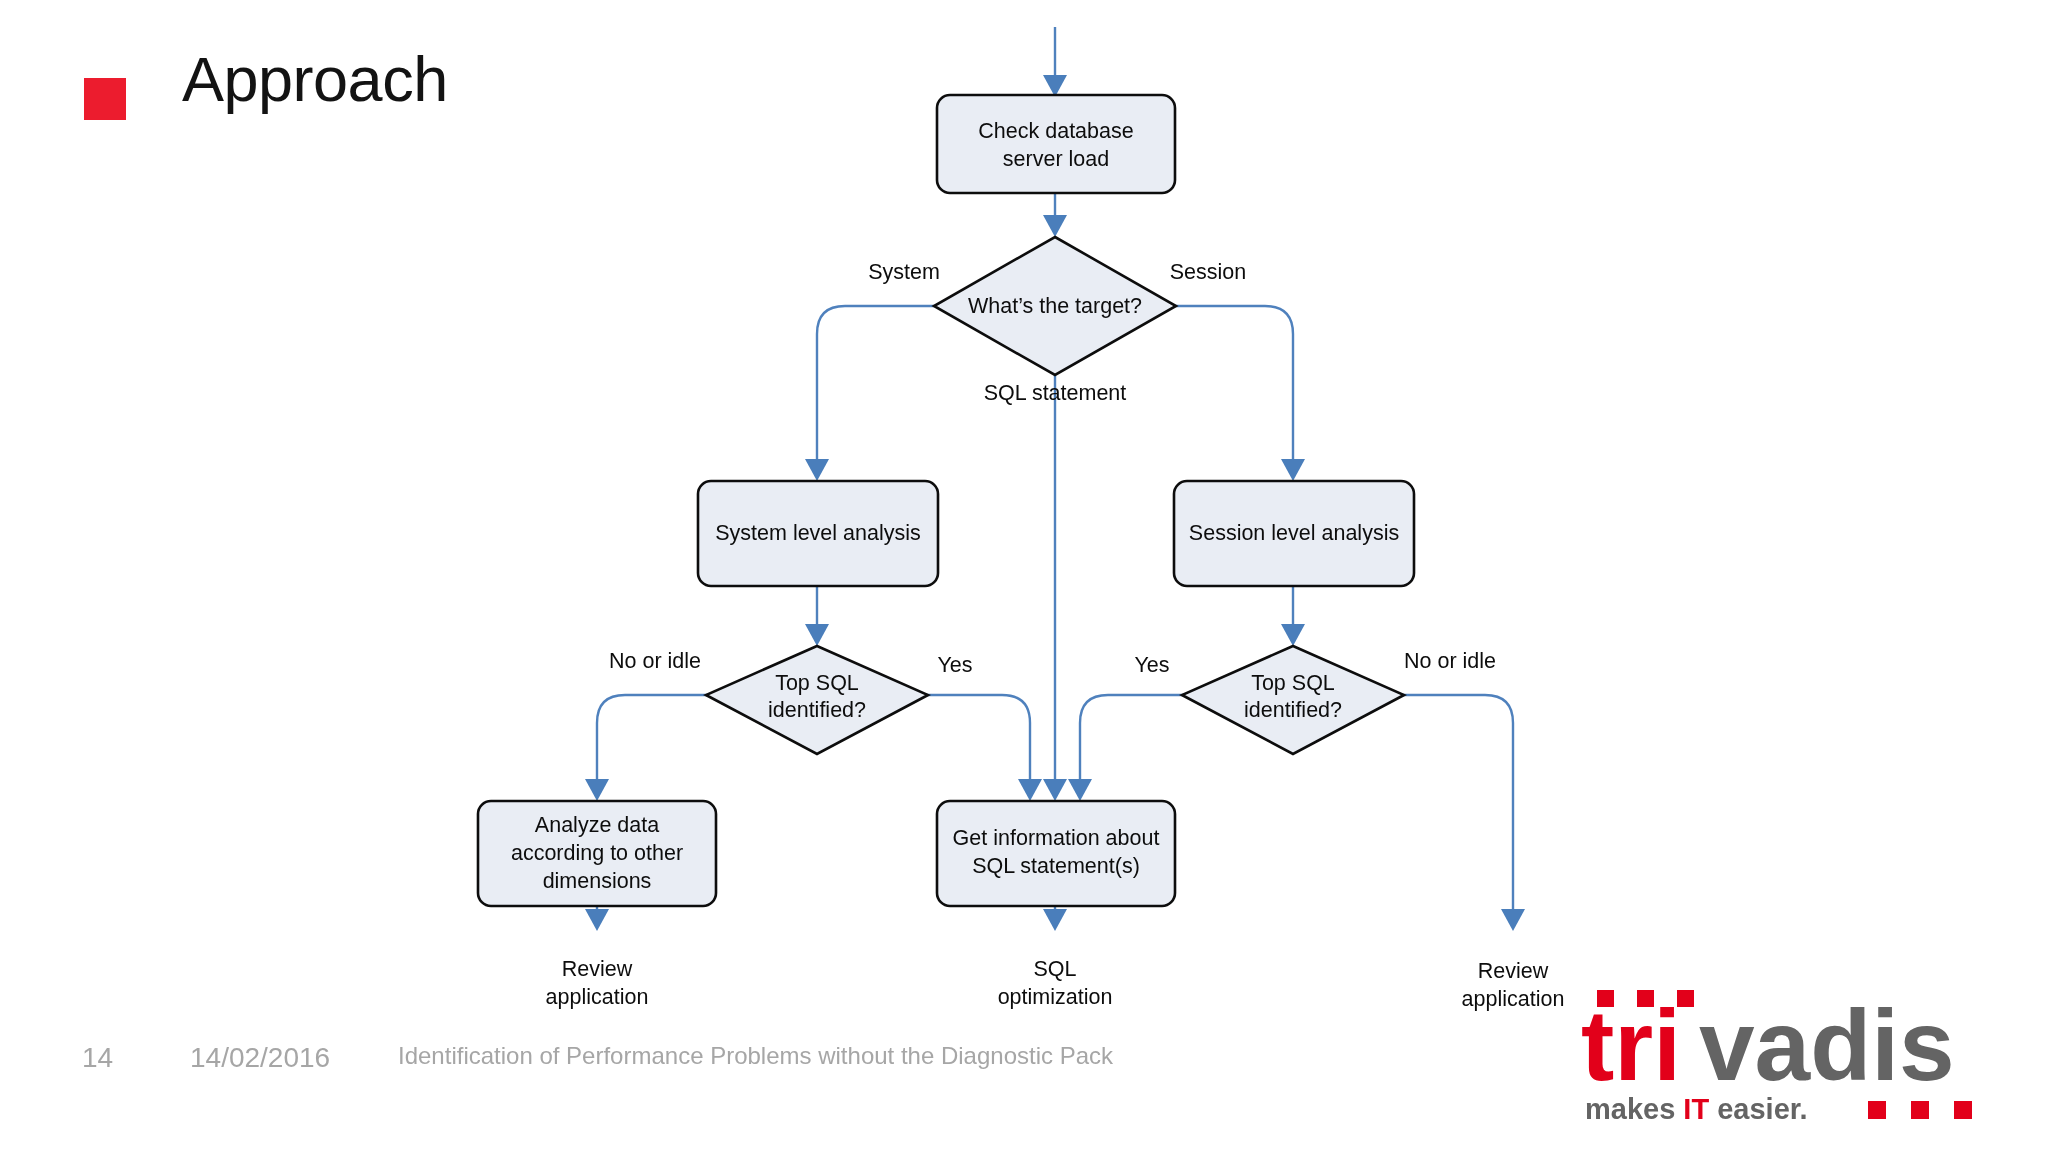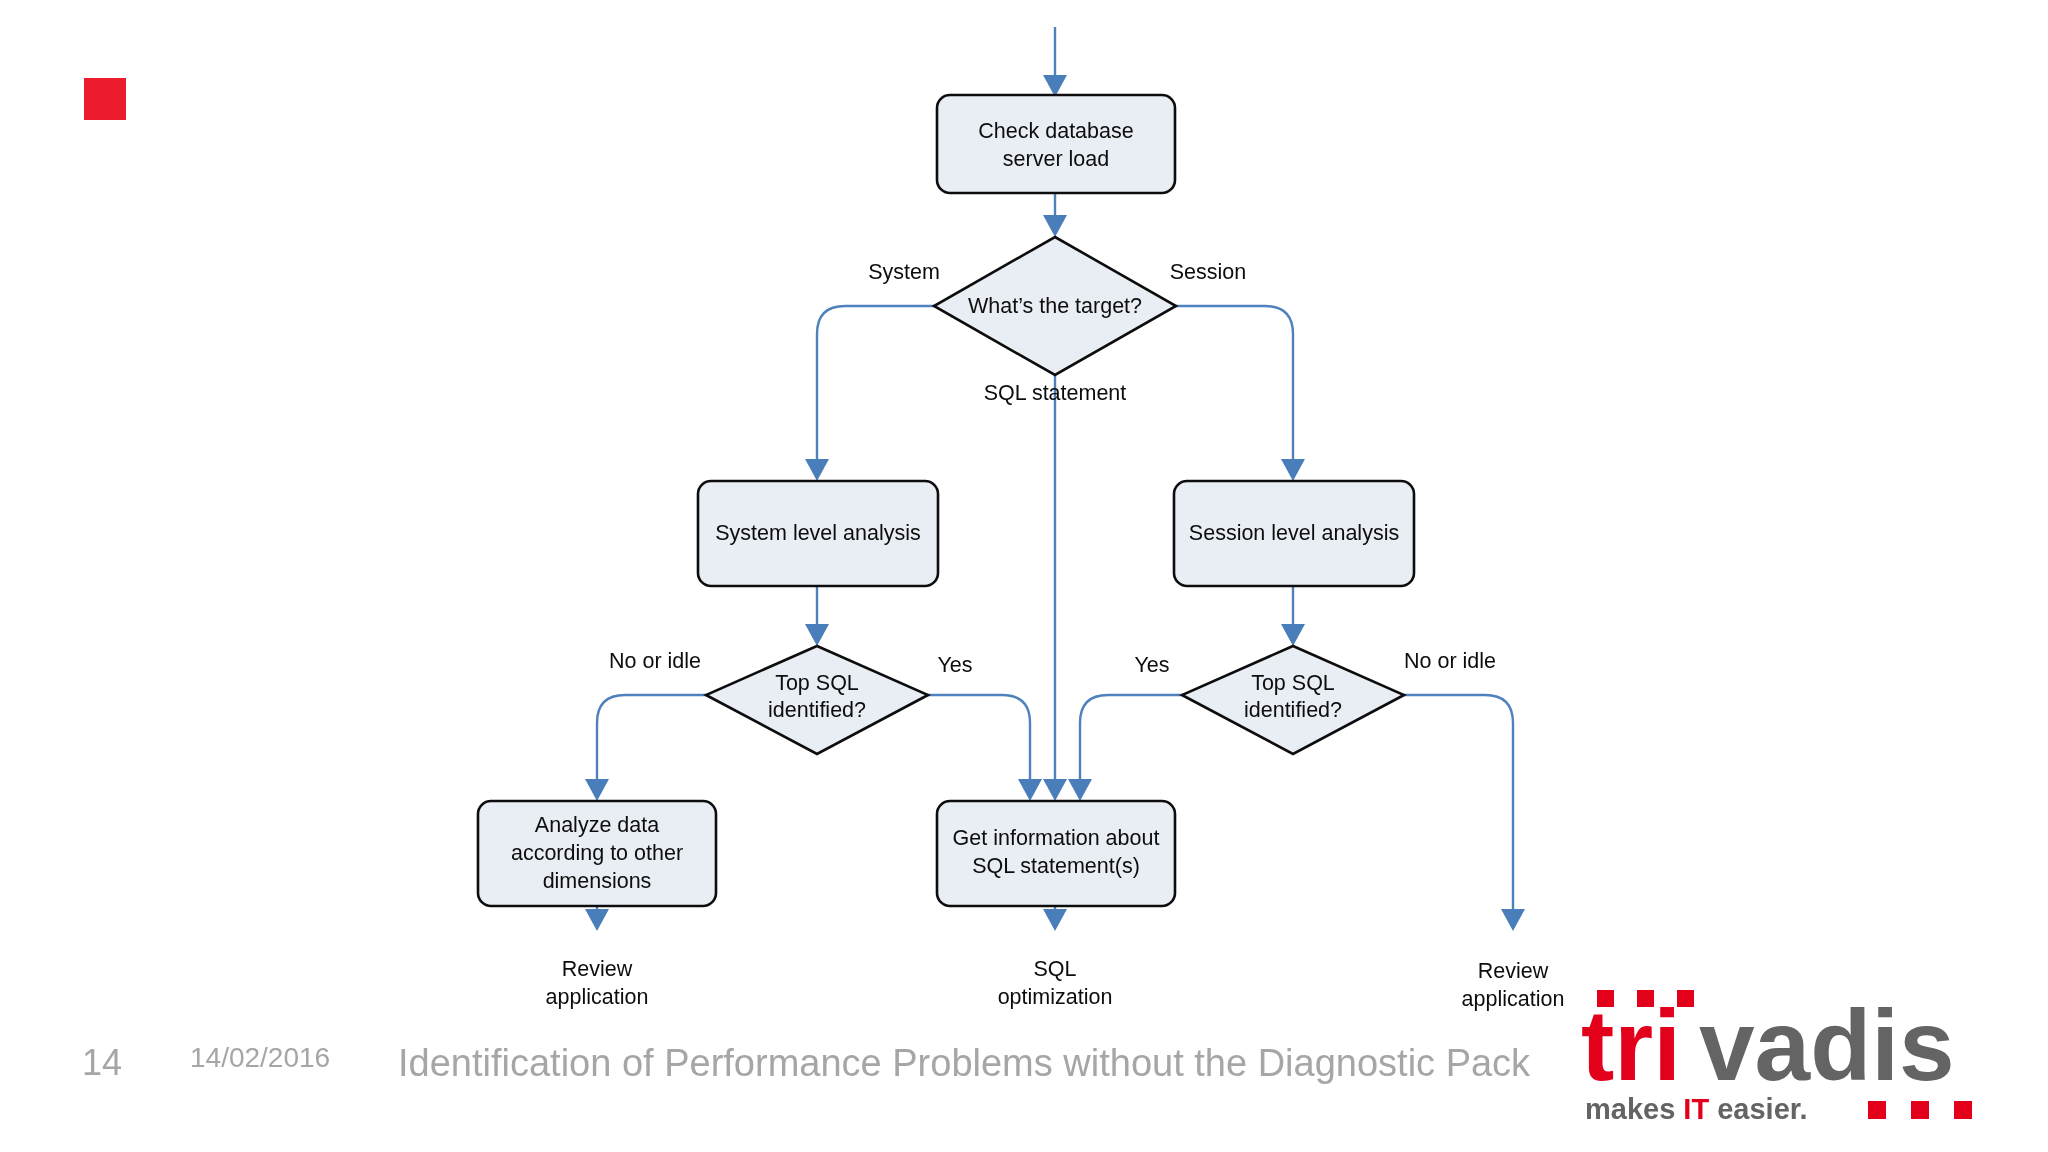--- a/index.html
+++ b/index.html
@@ -98,56 +98,57 @@
     position: absolute;
     left: 0;
     bottom: 0;
     width: 2048px;
     height: 132px;
   }
   #footer-slide-number {
     position: absolute;
     left: 82px;
     top: 22px;
-    font-size: 36px;
+    font-size: 28px;
     color: #a6a6a6;
     white-space: nowrap;
   }
   #footer-date {
     position: absolute;
     left: 190px;
     top: 22px;
     font-size: 28px;
     color: #a6a6a6;
     white-space: nowrap;
   }
   #footer-subject {
     position: absolute;
     left: 398px;
     top: 22px;
-    font-size: 38px;
+    font-size: 24px;
     color: #a6a6a6;
     white-space: nowrap;
   }
 
   
   #logo {
     position: absolute;
     right: 17px;
     bottom: 18px;
     width: 450px;
     height: 150px;
   }
   #logo svg { display: block; }
 </style>
 </head>
 <body>
 
 <div id="title-bar">
   <div id="title-bullet"></div>
+  <div id="page-title">Approach</div>
 </div>
 
 <div id="flowchart">
 <svg viewBox="0 0 2048 1060" xmlns="http://www.w3.org/2000/svg">
 
   <g>
     <path class="fc-line" d="M 1055 6 L 1055 56"></path>
     <path class="fc-arrowhead" d="M 1043 54 L 1067 54 L 1055 76 Z"></path>
   </g>
 

